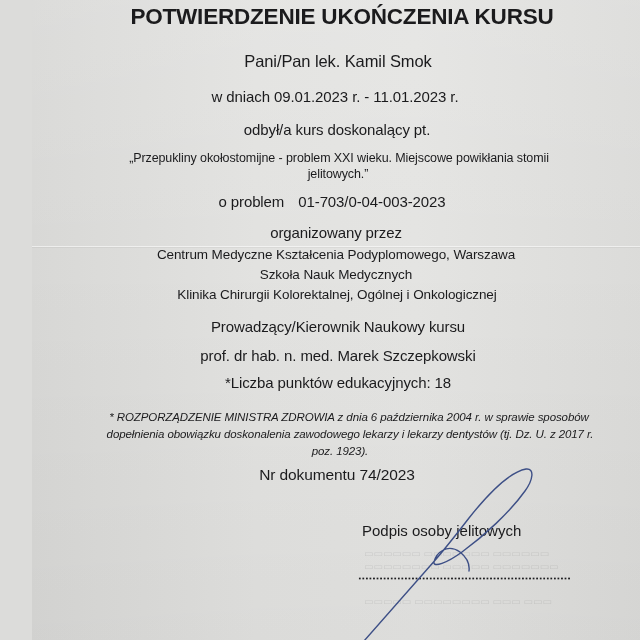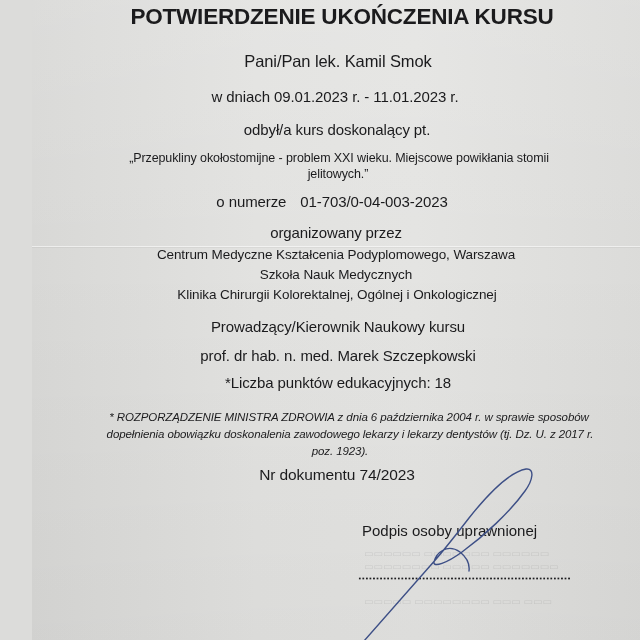--- a/index.html
+++ b/index.html
@@ -105,39 +105,39 @@
 <div class="paper">
   <div class="fold-line"></div>
 
   <div class="line title">POTWIERDZENIE UKOŃCZENIA KURSU</div>
   <div class="line name">Pani/Pan lek. Kamil Smok</div>
   <div class="line dates">w dniach  09.01.2023 r. - 11.01.2023 r.</div>
   <div class="line attended">odbył/a kurs doskonalący pt.</div>
   <div class="line course-title-1">„Przepukliny okołostomijne - problem XXI wieku. Miejscowe powikłania stomii</div>
   <div class="line course-title-2">jelitowych.”</div>
   <div class="line number-row">
-    <span>o numerze</span><span class="gap"></span><span>01-703/0-04-003-2023</span>
+    <span>o problem</span><span class="gap"></span><span>01-703/0-04-003-2023</span>
   </div>
   <div class="line organized">organizowany przez</div>
   <div class="line org-1">Centrum Medyczne Kształcenia Podyplomowego, Warszawa</div>
   <div class="line org-2">Szkoła Nauk Medycznych</div>
   <div class="line org-3">Klinika Chirurgii Kolorektalnej, Ogólnej i Onkologicznej</div>
   <div class="line lead-label">Prowadzący/Kierownik Naukowy kursu</div>
   <div class="line lead-name">prof. dr hab. n. med. Marek Szczepkowski</div>
   <div class="line points">*Liczba punktów edukacyjnych: 18</div>
   <div class="line footnote-1">* ROZPORZĄDZENIE MINISTRA ZDROWIA z dnia 6 października 2004 r. w sprawie sposobów</div>
   <div class="line footnote-2">dopełnienia obowiązku doskonalenia zawodowego lekarzy i lekarzy dentystów (tj. Dz. U. z 2017 r.</div>
   <div class="line footnote-3">poz. 1923).</div>
   <div class="line doc-number">Nr dokumentu 74/2023</div>
 
   <div class="show-through" style="left:332px; top:548px;">▭▭▭▭▭▭ ▭▭▭▭▭▭▭ ▭▭▭▭▭▭</div>
   <div class="show-through" style="left:332px; top:561px;">▭▭▭▭▭▭▭▭ ▭▭▭▭▭ ▭▭▭▭▭▭▭</div>
   <div class="show-through" style="left:332px; top:596px;">▭▭▭▭▭ ▭▭▭▭▭▭▭▭ ▭▭▭ ▭▭▭</div>
 
-  <div class="sig-label">Podpis osoby uprawnionej</div>
+  <div class="sig-label">Podpis osoby jelitowych</div>
   <div class="sig-dots"></div>
 
   <svg class="signature-svg" viewBox="0 0 640 640">
     <path d="M332 641 C 352 618, 375 592, 398 566
              C 408 555, 420 540, 437 518
              C 456 494, 478 472, 494 469
              C 503 468, 501 480, 493 491
              C 478 512, 452 536, 430 552
              C 415 563, 401 568, 402 562
              C 404 553, 415 543, 428 552

